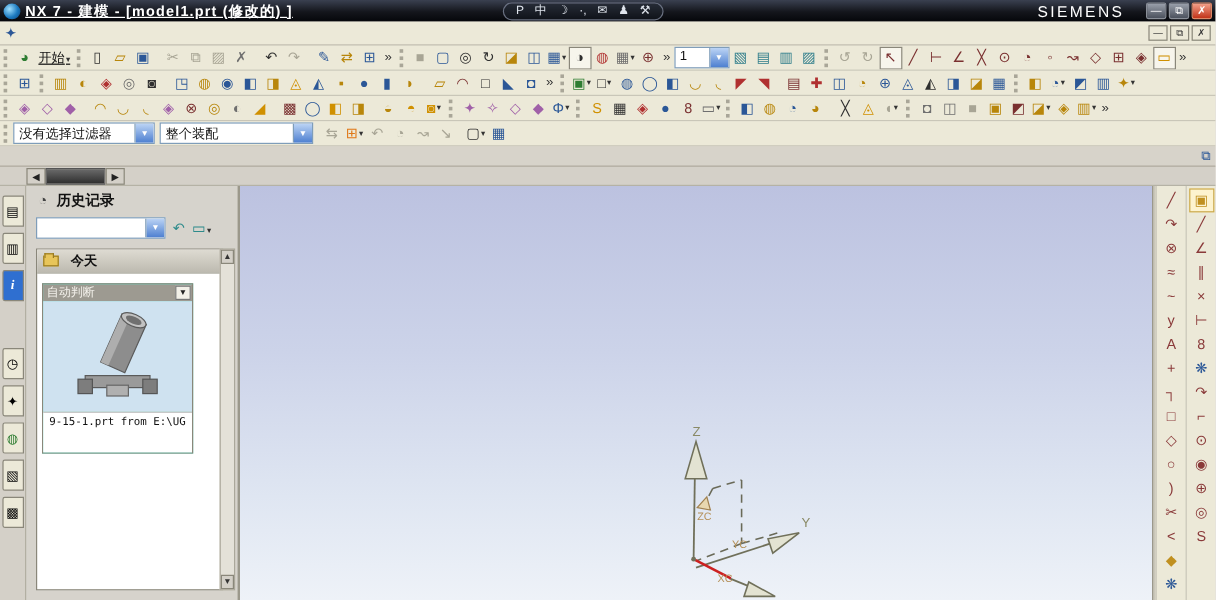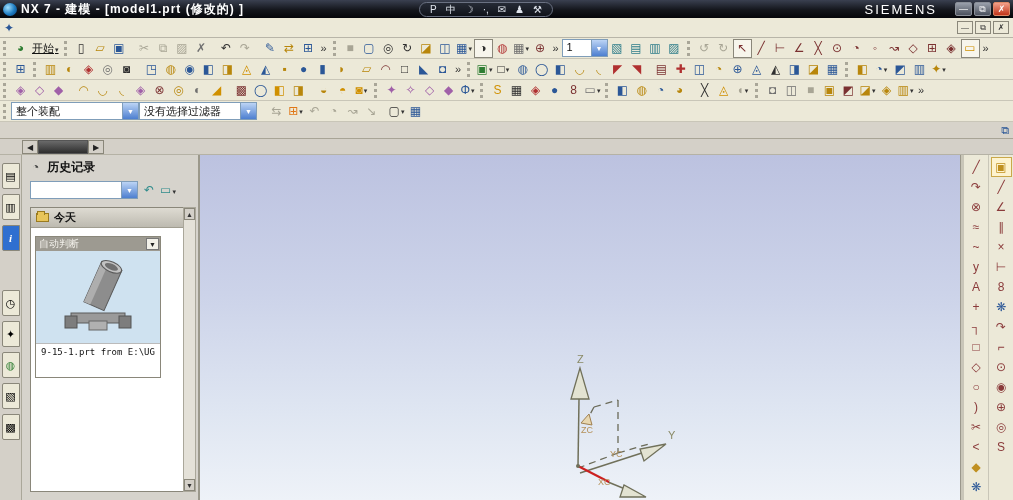--- a/index.html
+++ b/index.html
@@ -6,21 +6,21 @@
   html,body { width:1013px; height:500px; overflow:hidden;
     font-family:"Liberation Sans","DejaVu Sans",sans-serif; font-size:11px; }
   #app { position:relative; width:1013px; height:500px; background:#d4d0c8; }
 
   
   .titlebar { position:absolute; left:0; top:0; width:1013px; height:18px;
     background:linear-gradient(180deg,#3a4050 0%,#14161c 55%,#05060a 100%);
     display:flex; align-items:center; color:#fff; }
   .app-icon { width:14px; height:13px; margin:0 4px 0 3px; border-radius:50%;
     background:radial-gradient(circle at 35% 35%,#9fe0ff 0%,#1c7ac0 55%,#0a3f77 100%); }
-  .title-text { font-weight:bold; font-size:12px; letter-spacing:1px; white-space:nowrap; }
+  .title-text { font-weight:bold; font-size:12px; letter-spacing:1px; white-space:nowrap;text-decoration:underline; }
   .tray { display:flex; align-items:center; gap:9px; margin-left:175px;
     border:1px solid #6a7182; border-radius:8px; padding:1px 10px; height:15px;
     background:linear-gradient(180deg,#262b36,#10131a); }
   .tray span { color:#dfe4ec; font-size:10px; line-height:13px; }
   .brand { margin-left:auto; font-weight:normal; font-size:13px; letter-spacing:2px; color:#fff;text-align:center; }
   .winbtns { display:flex; gap:2px; margin:0 3px 0 18px; }
   .wbtn { width:17px; height:14px; display:flex; align-items:center; justify-content:center;
     font-size:9px; color:#fff; border:1px solid #8a8f98; border-radius:2px;
     background:linear-gradient(180deg,#9aa0ab,#4c525e); }
   .wbtn.close { background:linear-gradient(180deg,#f3a08a,#c1341a); border-color:#d86; }
@@ -89,21 +89,21 @@
   .lp-combo { width:108px; }
   .lp-ico { color:#2e8b8b; font-size:12px; }
   .lp-list { position:absolute; left:8px; top:52px; width:156px; height:285px;
     background:#fff; border:1px solid #8a877a; }
   .lp-scroll { position:absolute; right:2px; top:52px; width:13px; height:285px;
     background:#e4e1d8; border:1px solid #aaa79a; }
   .sc-btn { width:11px; height:12px; background:#d4d0c8; border:1px solid #8a877a;
     font-size:7px; display:flex; align-items:center; justify-content:center; color:#333; }
   .sc-btn.bottom { position:absolute; bottom:0; }
   .today-bar { height:20px; background:linear-gradient(180deg,#dedbd2,#bdbab0);
-    border-bottom:1px solid #a09d90; display:flex; align-items:center; gap:5px; padding-left:5px; }
+    border-bottom:1px solid #a09d90; display:flex; align-items:center; gap:10px; padding-left:5px; }
   .folder { width:13px; height:9px; background:#e8c55a; border:1px solid #9a7b20; position:relative; }
   .folder::before { content:""; position:absolute; left:0; top:-3px; width:6px; height:3px;
     background:#e8c55a; border:1px solid #9a7b20; border-bottom:none; }
   .today-text { font-weight:bold; font-size:11px; color:#111; }
   .card { position:absolute; left:4px; top:28px; width:126px; border:1px solid #8a877a; background:#5eead4; }
   .card-head { height:14px; background:#9d9a91; color:#f4f2ec; font-size:10px;
     display:flex; align-items:center; padding-left:3px; }
   .card-dd { margin-left:auto; width:13px; height:12px; background:#f2f0e8; border:1px solid #777;
     color:#222; font-size:7px; display:flex; align-items:center; justify-content:center; margin-right:1px; }
   .card-thumb { height:92px; background:#cfe2f0; display:flex; align-items:center; justify-content:center; }
@@ -326,22 +326,22 @@
       <span class="ic ct">▣</span>
       <span class="ic cm">◩</span>
       <span class="ic ct dd">◪</span>
       <span class="ic ct">◈</span>
       <span class="ic ct dd">▥</span>
       <span class="ic ovf">»</span>
     </div>
   <div class="tbrow" style="top:101px">
 
   <span class="grip"></span>
+      <span class="combo wfilter">没有选择过滤器</span>
       <span class="combo wscope">整个装配</span>
-      <span class="combo wfilter">没有选择过滤器</span>
       <span class="pad"></span>
       <span class="ic dis">⇆</span>
       <span class="ic co dd">⊞</span>
       <span class="ic dis">↶</span>
       <span class="ic dis">◔</span>
       <span class="ic dis">↝</span>
       <span class="ic dis">↘</span>
       <span class="pad"></span>
       <span class="ic cd dd">▢</span>
       <span class="ic cb">▦</span>

